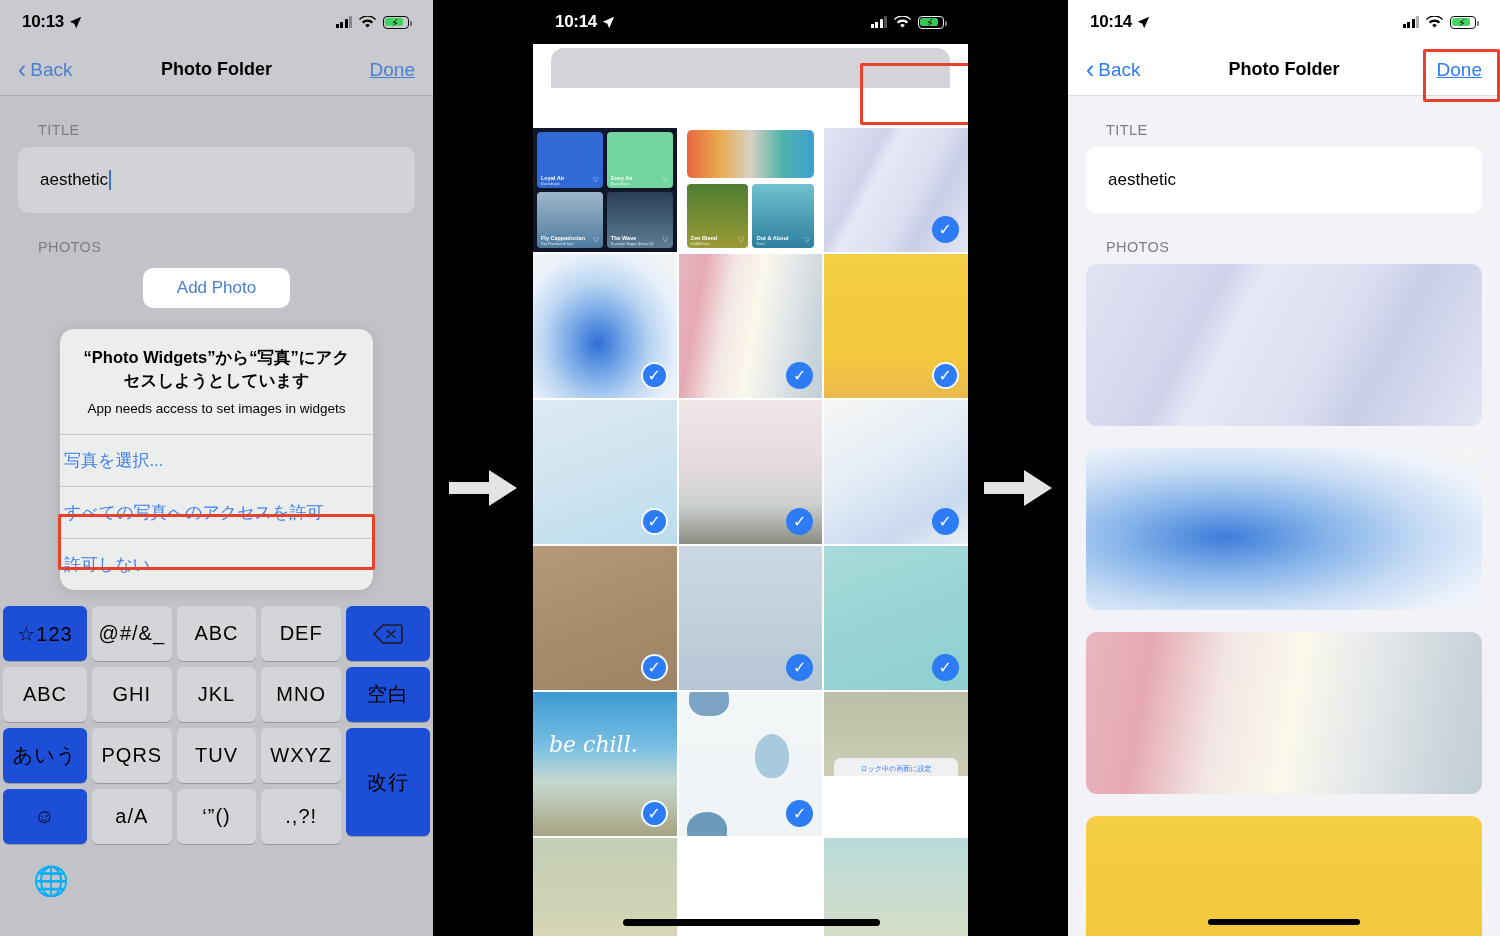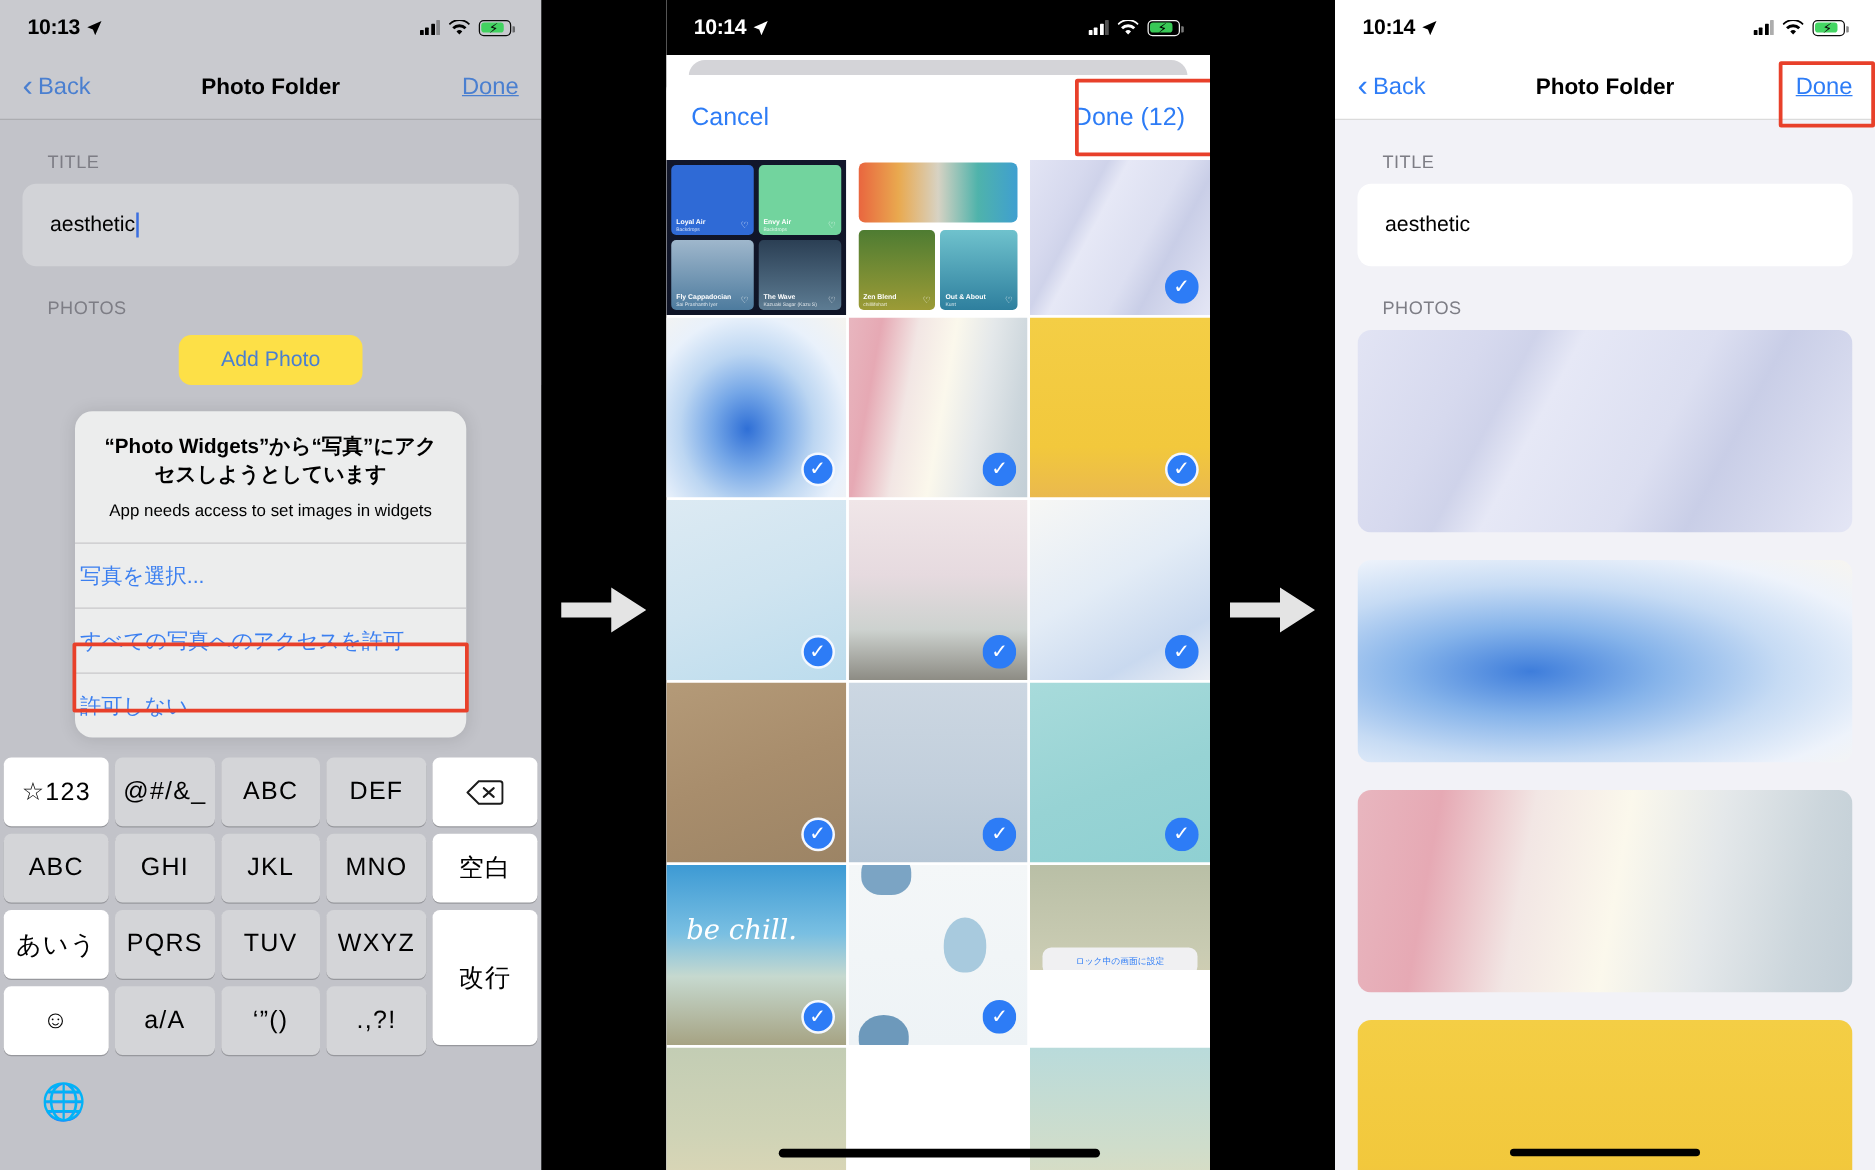--- a/index.html
+++ b/index.html
@@ -60,21 +60,21 @@
 
   
   #panel-1 .statusbar, #panel-1 .navbar { background: #c9cacf; color: #000; }
   #panel-1 .form-body { background: #c2c3c9; }
   #panel-1 .text-field { background: #d2d3d7; }
   #panel-1 .nav-back, #panel-1 .nav-done { color: #4a7fd0; }
 
   .caret { display:inline-block; width:2px; height:20px; background:#3b6fe0; margin-left:1px; vertical-align:-3px;}
 
   .add-photo-wrap { display:flex; justify-content:center; margin-top: 4px; }
-  .add-photo { background:#fde047; border-radius: 10px; padding: 10px 34px;
+  .add-photo { background:#ffffff; border-radius: 10px; padding: 10px 34px;
                color:#4a7fd0; font-size: 17px; cursor:pointer; }
 
   
   .alert-box {
     position: absolute; left: 60px; top: 329px; width: 313px;
     background: #eceded; border-radius: 14px; overflow: hidden;
     box-shadow: 0 1px 14px rgba(0,0,0,.12);
   }
   .alert-head { padding: 17px 16px 16px; text-align: center; }
   .alert-title { font-size: 16.5px; font-weight: bold; color: #000; line-height: 1.42; }
@@ -87,21 +87,21 @@
   .redbox { position: absolute; border: 3.5px solid #e8402a; border-radius: 2px;
             pointer-events: none; }
 
   
   .keyboard { position: absolute; left: 0; bottom: 0; width: 433px; height: 336px;
               background: #c2c3c9; padding: 6px 3px 0; }
   .kb-row { display: flex; gap: 5px; margin-bottom: 6px; }
   .key { flex: 1; height: 55px; border-radius: 6px; display: flex; align-items: center;
          justify-content: center; font-size: 20px; color: #000; background: #d4d5d8;
          box-shadow: 0 1px 0 rgba(0,0,0,.22); cursor: pointer; letter-spacing: 1px; }
-  .key.dark { background: #ffffff; }
+  .key.dark { background: #1d4ed8; }
   .key.wide-fn { flex: 0 0 84px; }
   .key.tall { height: 108px; }
   .kb-cols { display: flex; gap: 5px; }
   .kb-left { flex: 0 0 84px; }
   .kb-mid { flex: 1; }
   .kb-right { flex: 0 0 84px; }
   .globe-row { display: flex; align-items: center; padding: 14px 0 0 30px; }
   .globe { font-size: 29px; color: #2b2b2b; cursor: pointer; }
 
   
@@ -307,24 +307,20 @@
           </svg>
         <span class="batt">
             <i class="fill"></i>
             <i class="bolt">⚡</i>
           </span>
       </div>
     </div>
 
     <div class="picker-sheet-bg"></div>
 
-    <div class="picker-bar">
-      <div class="pk-cancel">Cancel</div>
-      <div class="pk-done">Done (12)</div>
-    </div>
     <div class="redbox" style="left:327px; top:63px; width:112px; height:62px;"></div>
 
     <div class="grid">
 
       <div class="grid-row">
         <div class="cell clip-top">
           <div class="img im-wall-dark"></div>
           <div class="mini-wrap">
             <div class="mini-card" style="background:#2f6ad6">
               <b>Loyal Air</b>

